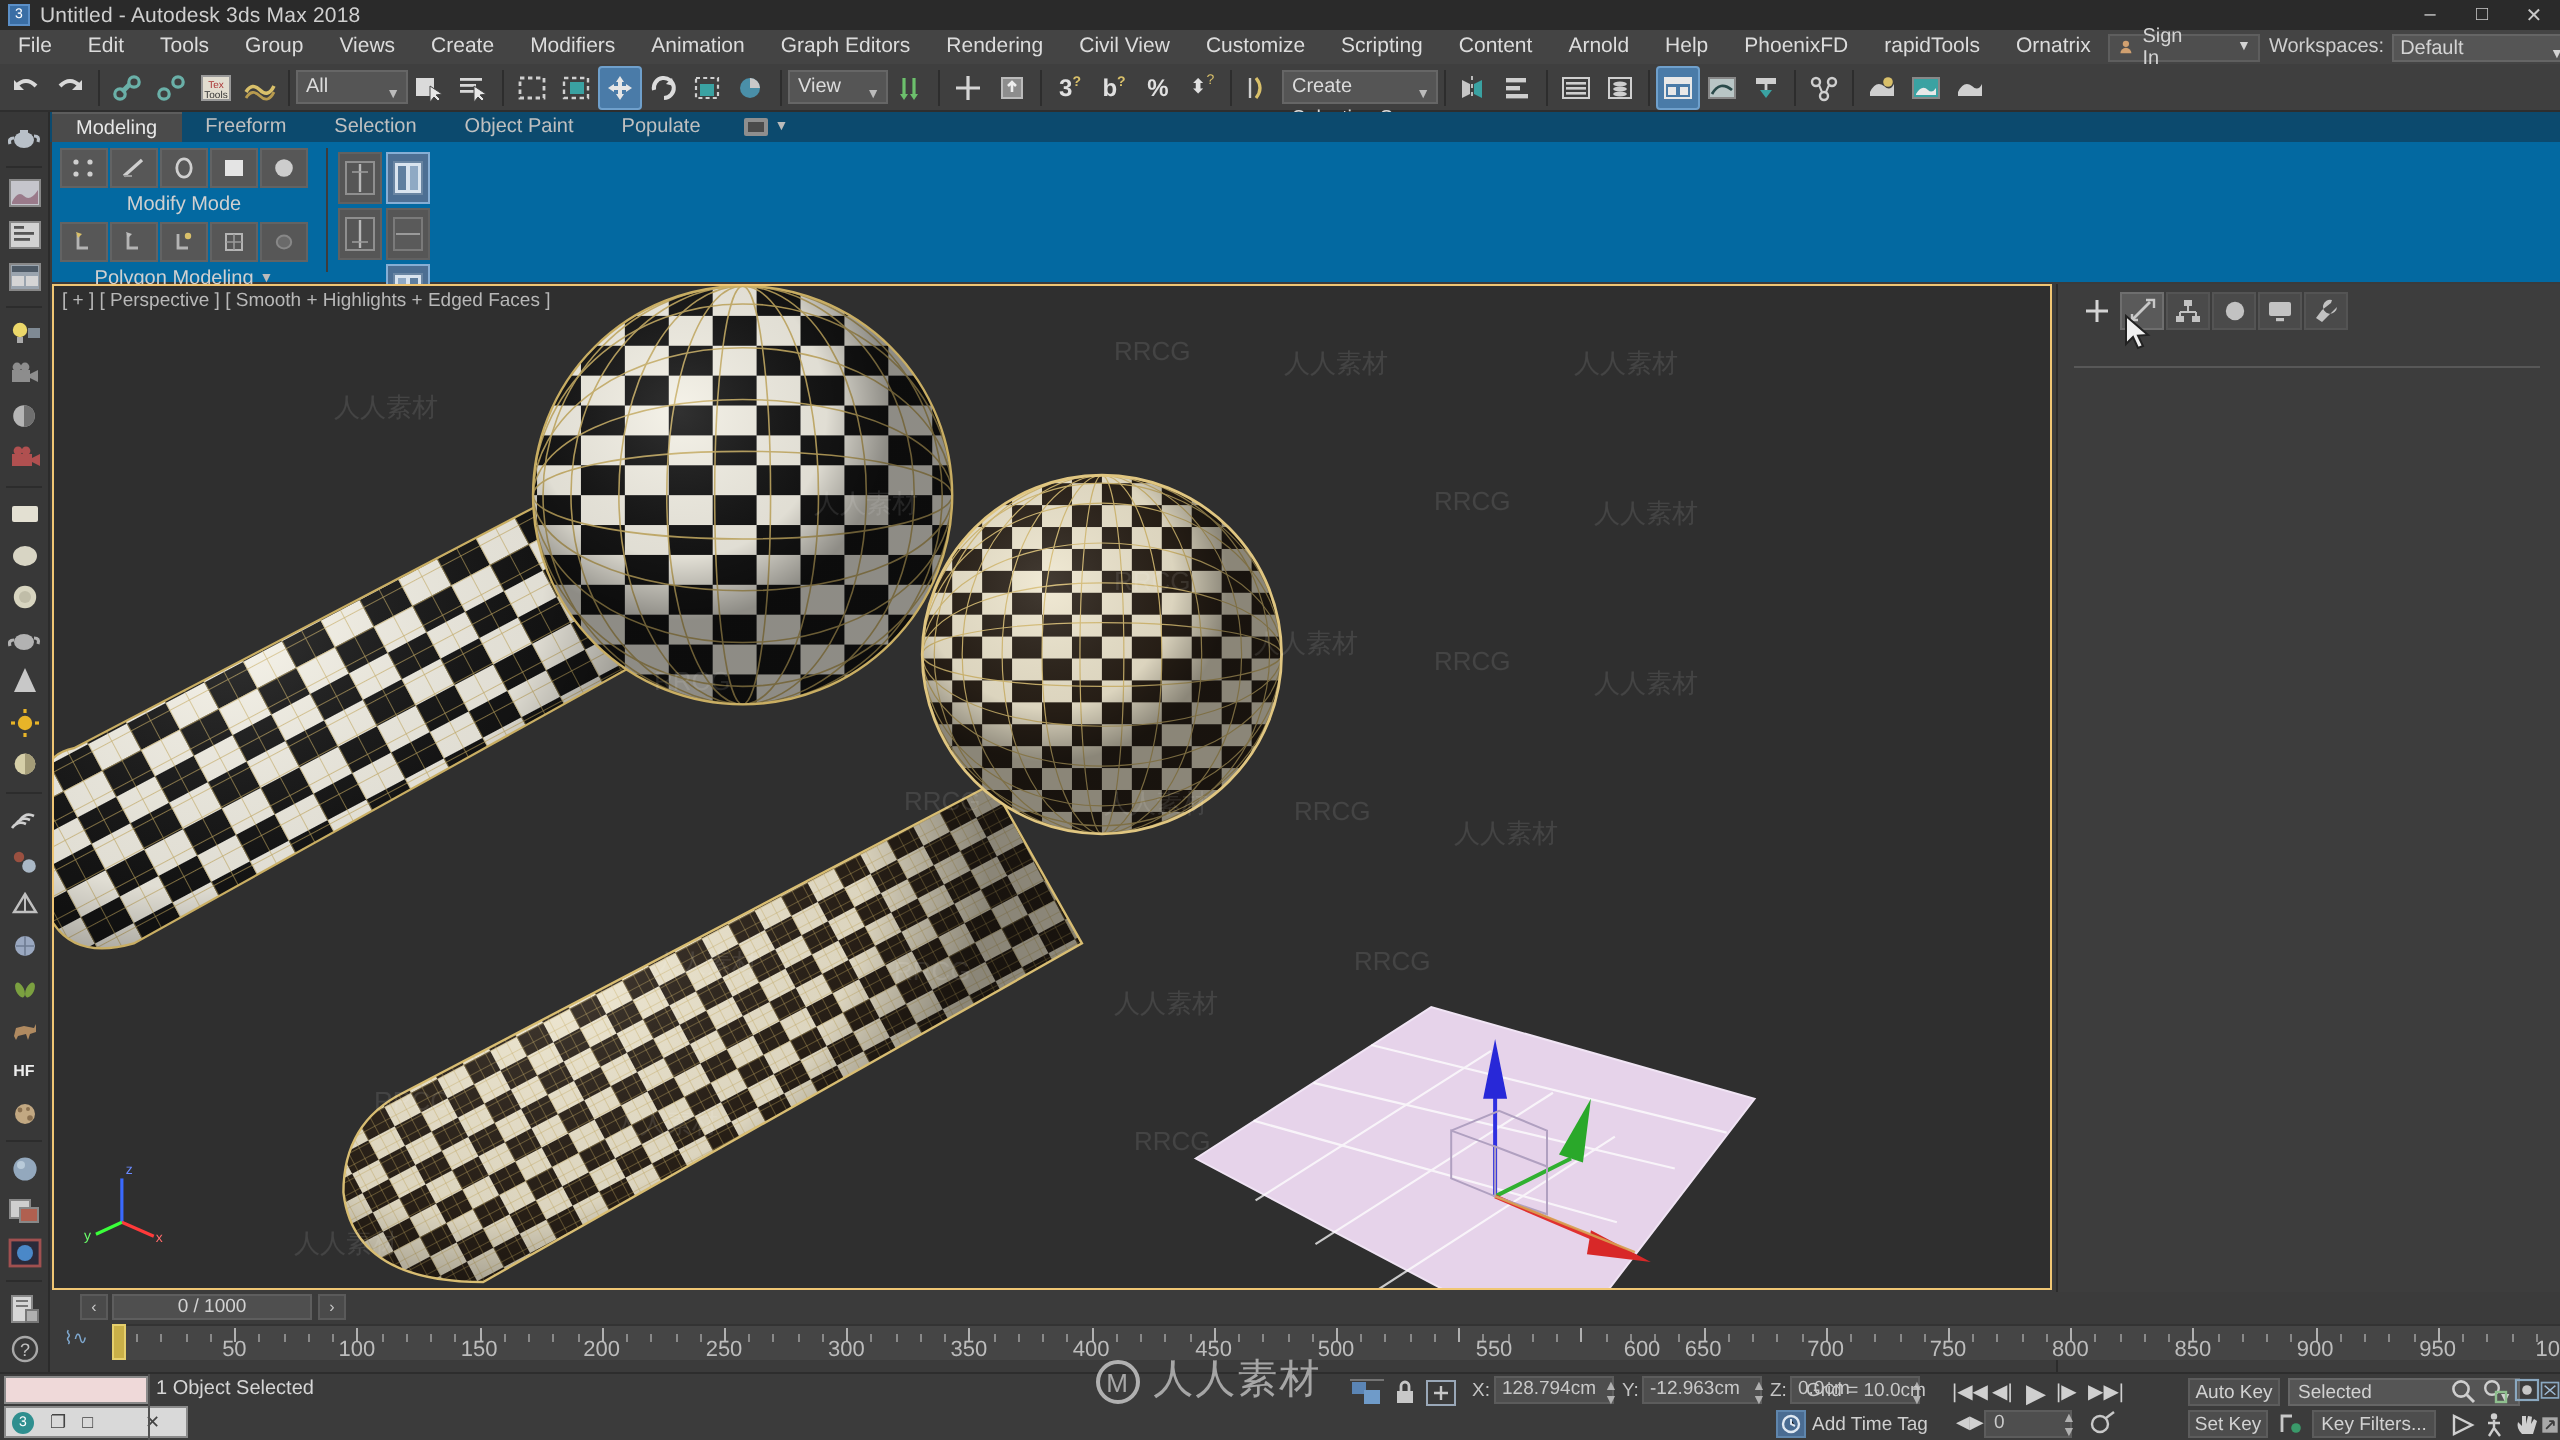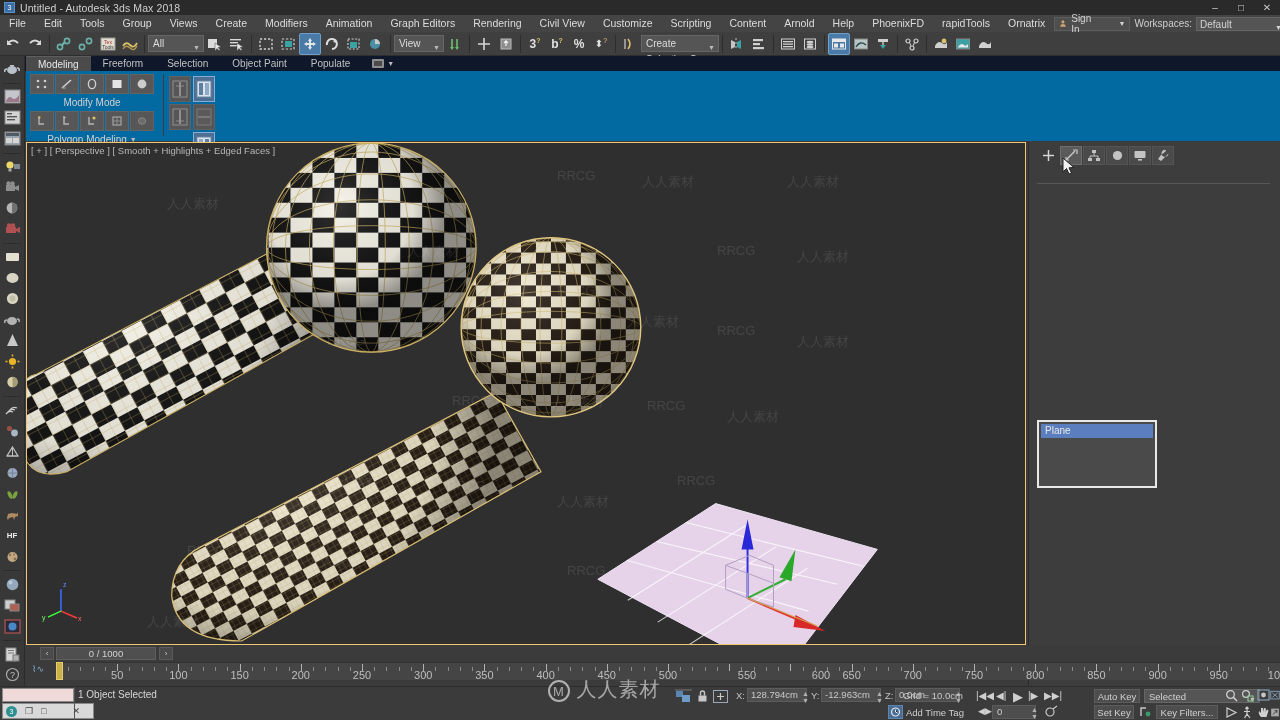--- a/index.html
+++ b/index.html
@@ -69,21 +69,21 @@
     height: 17px; background: #555; border: 1px solid #666;
     font-size: 10px; padding: 0 14px 0 4px; line-height: 16px; position: relative; color: #dcdcdc;
   }
   .tb-combo .caret { position: absolute; right: 3px; top: 4px; font-size: 7px; color:#bbb; }
 
   
   .ribbon {
     position: absolute; left: 0; top: 56px; width: 1280px; height: 85px;
     background: #3a3a3a;
   }
-  .ribbon-tabs { display: flex; height: 15px; padding-left: 26px; background:#0f172a; }
+  .ribbon-tabs { display: flex; height: 15px; padding-left: 26px; background:#0c4a6e; }
   .rtab {
     padding: 0 12px; font-size: 10px; line-height: 15px; color: #c0c0c0;
   }
   .rtab.active { background: #4b4b4b; color: #e8e8e8; border-top: 1px solid #5d5d5d; }
   .ribbon-body {
     position: relative; height: 70px; background: #0369a1;
     margin-left: 26px; display: flex; align-items: flex-start; padding-top: 3px;
   }
   .rib-panel { display: flex; flex-direction: column; align-items: center; padding: 0 4px; }
   .rib-row { display: flex; gap: 1px; }
@@ -1041,25 +1041,20 @@
           </svg>
       </div>
       <div class="cp-tab">
         <svg width="14" height="13" viewBox="0 0 14 13">
             <path d="M10 1 A3.5 3.5 0 1 0 12.5 4.5 L8 9 L5 12 L2 10 L5 6 L9.5 2.5 Z" fill="#c2c2c2"></path>
           </svg>
       </div>
     </div>
     <div class="cp-divider"></div>
 
-    <div class="modstack">
-      <div class="modstack-box">
-        <div class="modstack-item">Plane</div>
-      </div>
-    </div>
   </div>
 
   <svg class="cursor-arrow" width="14" height="20" viewBox="0 0 14 20">
     <path d="M1 1 L1 15 L4.5 11.5 L7 17 L9.5 16 L7 10.8 L12 10.5 Z" fill="#f0f0f0" stroke="#222" stroke-width="1"></path>
   </svg>
 
   <div class="timeline-area">
     <div class="frame-arrow" style="left:14px">‹</div>
     <div class="frame-field">0 / 1000</div>
     <div class="frame-arrow" style="left:133px">›</div>

